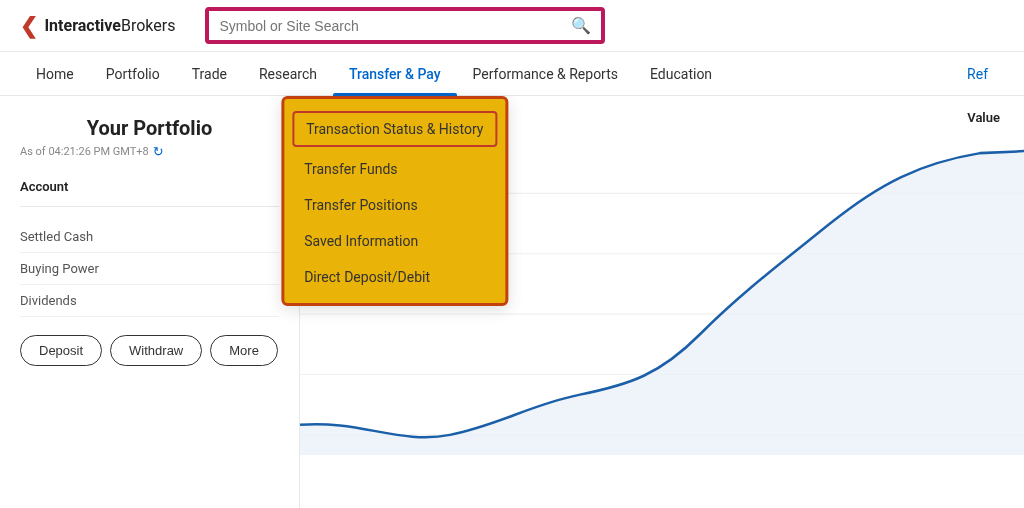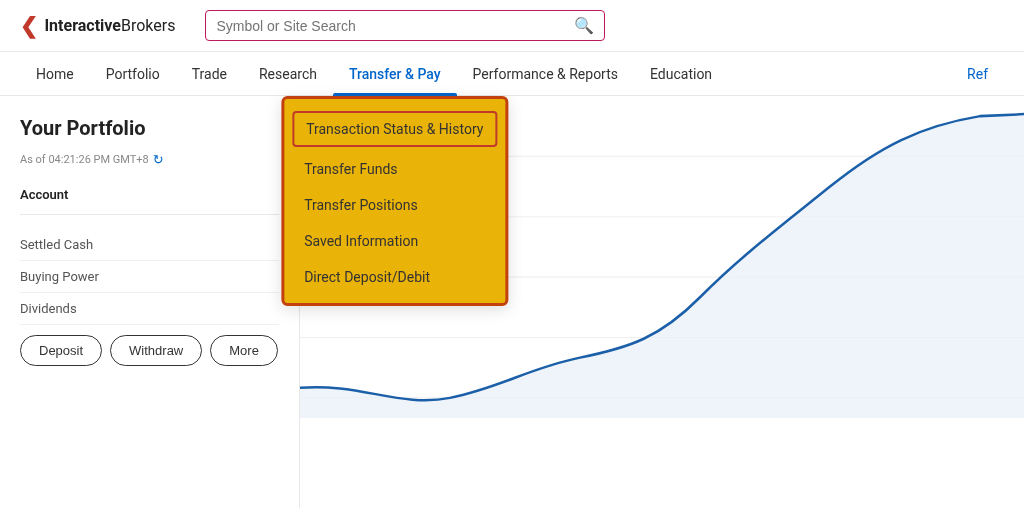--- a/index.html
+++ b/index.html
@@ -34,21 +34,21 @@
       color: #222;
     }
     .logo-text strong {
       font-weight: 700;
     }
     .search-bar {
       flex: 1;
       max-width: 400px;
       display: flex;
       align-items: center;
-      border: 1px solid #be185d;
+      border: 4px solid #be185d;
       border-radius: 4px;
       padding: 5px 10px;
       margin-right: 20px;
     }
     .search-bar input {
       border: none;
       outline: none;
       width: 100%;
       font-size: 14px;
       color: #999;
@@ -145,21 +145,22 @@
       padding: 20px;
       background: #fff;
     }
     .portfolio-title {
       font-size: 20px;
       font-weight: 700;
       color: #222;
       display: flex;
       align-items: center;
       gap: 8px;
-      margin-bottom: 12px;
+      margin-bottom: 4px;
+      justify-content: center;
     }
     .portfolio-subtitle {
       font-size: 11px;
       color: #888;
       margin-bottom: 20px;
       display: flex;
       align-items: center;
       gap: 4px;
     }
     .refresh-icon {
@@ -178,21 +179,21 @@
     .sidebar-row {
       font-size: 13px;
       color: #555;
       padding: 8px 0;
       border-bottom: 1px solid #f0f0f0;
     }
     .sidebar-row:last-of-type { border-bottom: none; }
     .button-row {
       display: flex;
       gap: 8px;
-      margin-top: 10px;
+      margin-top: 18px;
     }
     .btn {
       padding: 7px 18px;
       border: 1.5px solid #333;
       border-radius: 20px;
       background: #fff;
       color: #333;
       font-size: 13px;
       cursor: pointer;
       font-weight: 500;
@@ -281,20 +282,24 @@
     <div class="sidebar-row">Buying Power</div>
     <div class="sidebar-row">Dividends</div>
     <div class="button-row">
       <button class="btn">Deposit</button>
       <button class="btn">Withdraw</button>
       <button class="btn">More</button>
     </div>
   </div>
 
   <div class="chart-area">
+    <div style="display:flex; justify-content:space-between; align-items:center; padding: 14px 24px 8px;">
+      <span style="font-size:13px;color:#555;">Net Liquidity</span>
+      <span style="font-size:13px;font-weight:600;color:#222;">Value</span>
+    </div>
 
     <div class="chart-svg-container">
       <svg width="100%" height="100%" viewBox="0 0 724 320" preserveAspectRatio="none">
 
         <line x1="0" y1="60" x2="724" y2="60" stroke="#f0f0f0" stroke-width="1"></line>
         <line x1="0" y1="120" x2="724" y2="120" stroke="#f0f0f0" stroke-width="1"></line>
         <line x1="0" y1="180" x2="724" y2="180" stroke="#f0f0f0" stroke-width="1"></line>
         <line x1="0" y1="240" x2="724" y2="240" stroke="#f0f0f0" stroke-width="1"></line>
         <line x1="0" y1="300" x2="724" y2="300" stroke="#f0f0f0" stroke-width="1"></line>
 

